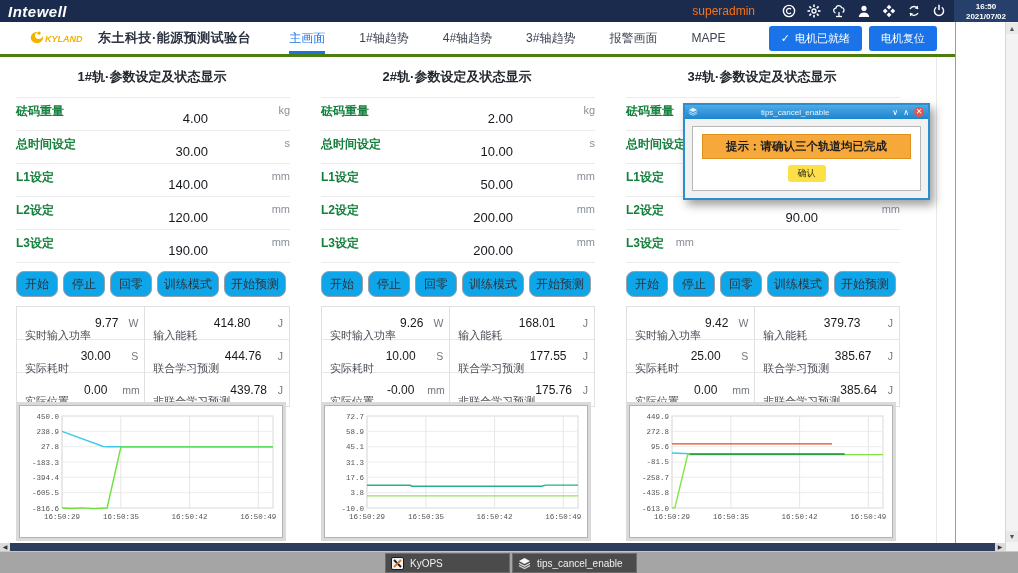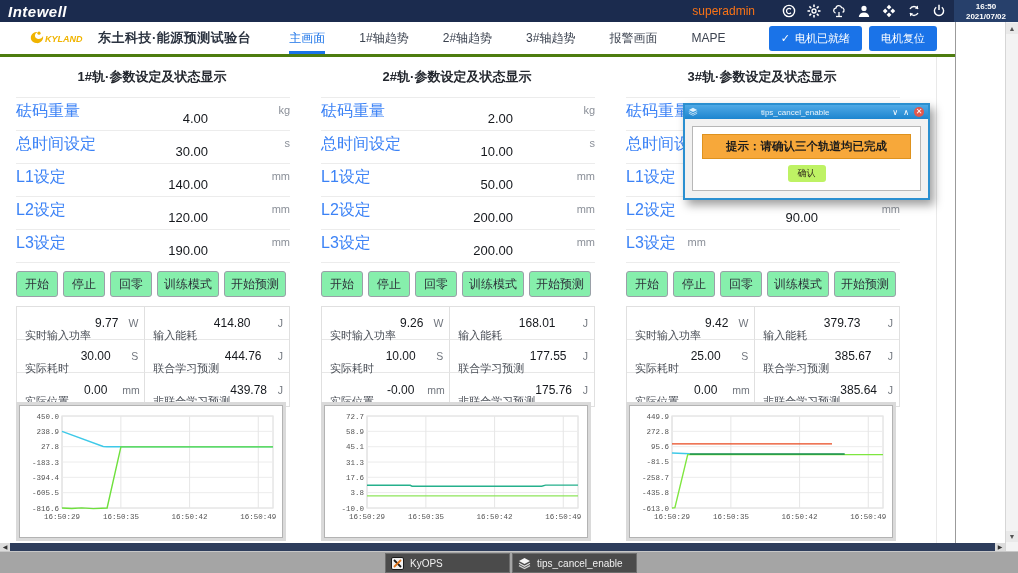--- a/index.html
+++ b/index.html
@@ -36,27 +36,27 @@
   
   .content { position:absolute; left:0; top:57px; width:955px; height:486px; background:#fff; }
   .vline { position:absolute; top:0; bottom:0; width:1px; background:#e9e9e9; }
   .app-edge { position:absolute; left:955px; top:22px; height:521px; width:1px; background:#9b9b9b; }
 
   .panel { position:absolute; top:0; width:304px; height:486px; background:#fff; }
   .panel-title { height:40px; display:flex; align-items:center; justify-content:center;
                  font-size:13px; font-weight:bold; color:#23272e; }
   .fields { border-top:1px solid #ececec; margin:0 14px 0 16px; }
   .frow { height:33px; display:flex; align-items:center; border-bottom:1px solid #ececec; }
-  .f-label { font-size:16px; color:#3b82f6; transform:translateY(-3px); }
+  .f-label { font-size:12px; color:#15803d; transform:translateY(-3px);font-weight:bold; }
   .f-value { flex:1; text-align:right; padding-right:52px; font-size:13px; color:#15181d;
              transform:translateY(4px); }
   .f-unit { width:30px; text-align:right; font-size:11px; color:#8a8f98; transform:translateY(-4px); }
 
   .btn-row { margin:8px 14px 0 16px; display:flex; gap:5px; }
-  .pbtn { background:#86efac; border:1px solid #9aa0a8; border-radius:3px; height:26px;
+  .pbtn { background:#0ea5e9; border:1px solid #9aa0a8; border-radius:8px; height:26px;
           font-size:12px; color:#2d323a; flex:0 0 auto; padding:0 8px; }
   .pbtn.w { padding:0 6px; }
 
   .status { margin:9px 14px 0 16px; border:1px solid #e0e0e0; display:grid;
             grid-template-columns:1fr 1fr; }
   .s-cell { height:33px; display:flex; align-items:center; padding:0 6px 0 8px;
             border-bottom:1px solid #e7e7e7; }
   .s-cell:nth-child(odd){ border-right:1px solid #e0e0e0; }
   .s-cell:nth-child(5),.s-cell:nth-child(6){ border-bottom:none; }
   .s-label { font-size:11px; color:#4a4f57; white-space:nowrap;margin-top:24px; }
@@ -77,21 +77,21 @@
   .dlg-title svg { width:10px; height:10px; margin-left:3px; }
   .dlg-title-text { flex:1; text-align:center; font-size:8px; color:#eaf4fc; }
   .dlg-ctrls { display:flex; align-items:center; gap:5px; margin-right:4px; font-size:8px; color:#fff; }
   .dlg-close { width:10px; height:10px; border-radius:50%; background:#e2574c; color:#fff;
                font-size:8px; line-height:10px; text-align:center; }
   .dlg-body { position:absolute; left:7px; right:7px; top:21px; bottom:7px; background:#fff;
               border:1px solid #b7b7b7; }
   .dlg-banner { margin:7px 9px 0 9px; background:#f7a83a; border:1px solid #de921e;
                 text-align:center; font-size:11.5px; font-weight:bold; color:#1c1c1c;
                 padding:4px 0; }
-  .dlg-confirm { display:block; margin:6px auto 0 auto; background:#bef264; border:none;
+  .dlg-confirm { display:block; margin:6px auto 0 auto; background:#fde047; border:none;
                  border-radius:3px; font-size:9px; color:#30281a; padding:2px 10px; }
 
   
   .vscroll { position:absolute; right:0; top:22px; width:13px; height:529px; background:#f3f3f3;
              border-left:1px solid #d6d6d6; }
   .v-arrow { position:absolute; left:0; width:12px; height:11px; background:#e9e9e9;
              color:#555; font-size:7px; text-align:center; line-height:11px; }
   .hscroll { position:absolute; left:0; bottom:22px; width:1005px; height:8px; background:#dcdcdc; }
   .h-arrow { position:absolute; top:0; width:10px; height:8px; color:#333; font-size:6px;
              text-align:center; line-height:8px; }
@@ -169,21 +169,21 @@
       <svg viewBox="0 0 64 22">
         <path d="M6 14 C3 10 6 4 12 5 C9 6 8 9 10 11 C12 13 16 12 17 9 C18 13 14 17 10 16 C8 15.6 7 15 6 14 Z" fill="#f0b400"></path>
         <circle cx="13" cy="6.2" r="1.6" fill="#f0b400"></circle>
         <text x="19" y="15" font-size="9" font-style="italic" font-weight="bold" fill="#f0b400" id="brand-text">KYLAND</text>
       </svg>
     </div>
     <div class="app-title">东土科技·能源预测试验台</div>
     <div class="tabs" id="tabs">
         <div class="tab active">主画面</div>
         <div class="tab">1#轴趋势</div>
-        <div class="tab">2#轴趋势</div>
+        <div class="tab">4#轴趋势</div>
         <div class="tab">3#轴趋势</div>
         <div class="tab">报警画面</div>
         <div class="tab">MAPE</div>
       </div>
     <div class="nav-btns" id="nav-btns">
         <button class="nav-btn">
           <span>✓</span>
           <span>电机已就绪</span>
         </button>
         <button class="nav-btn">

